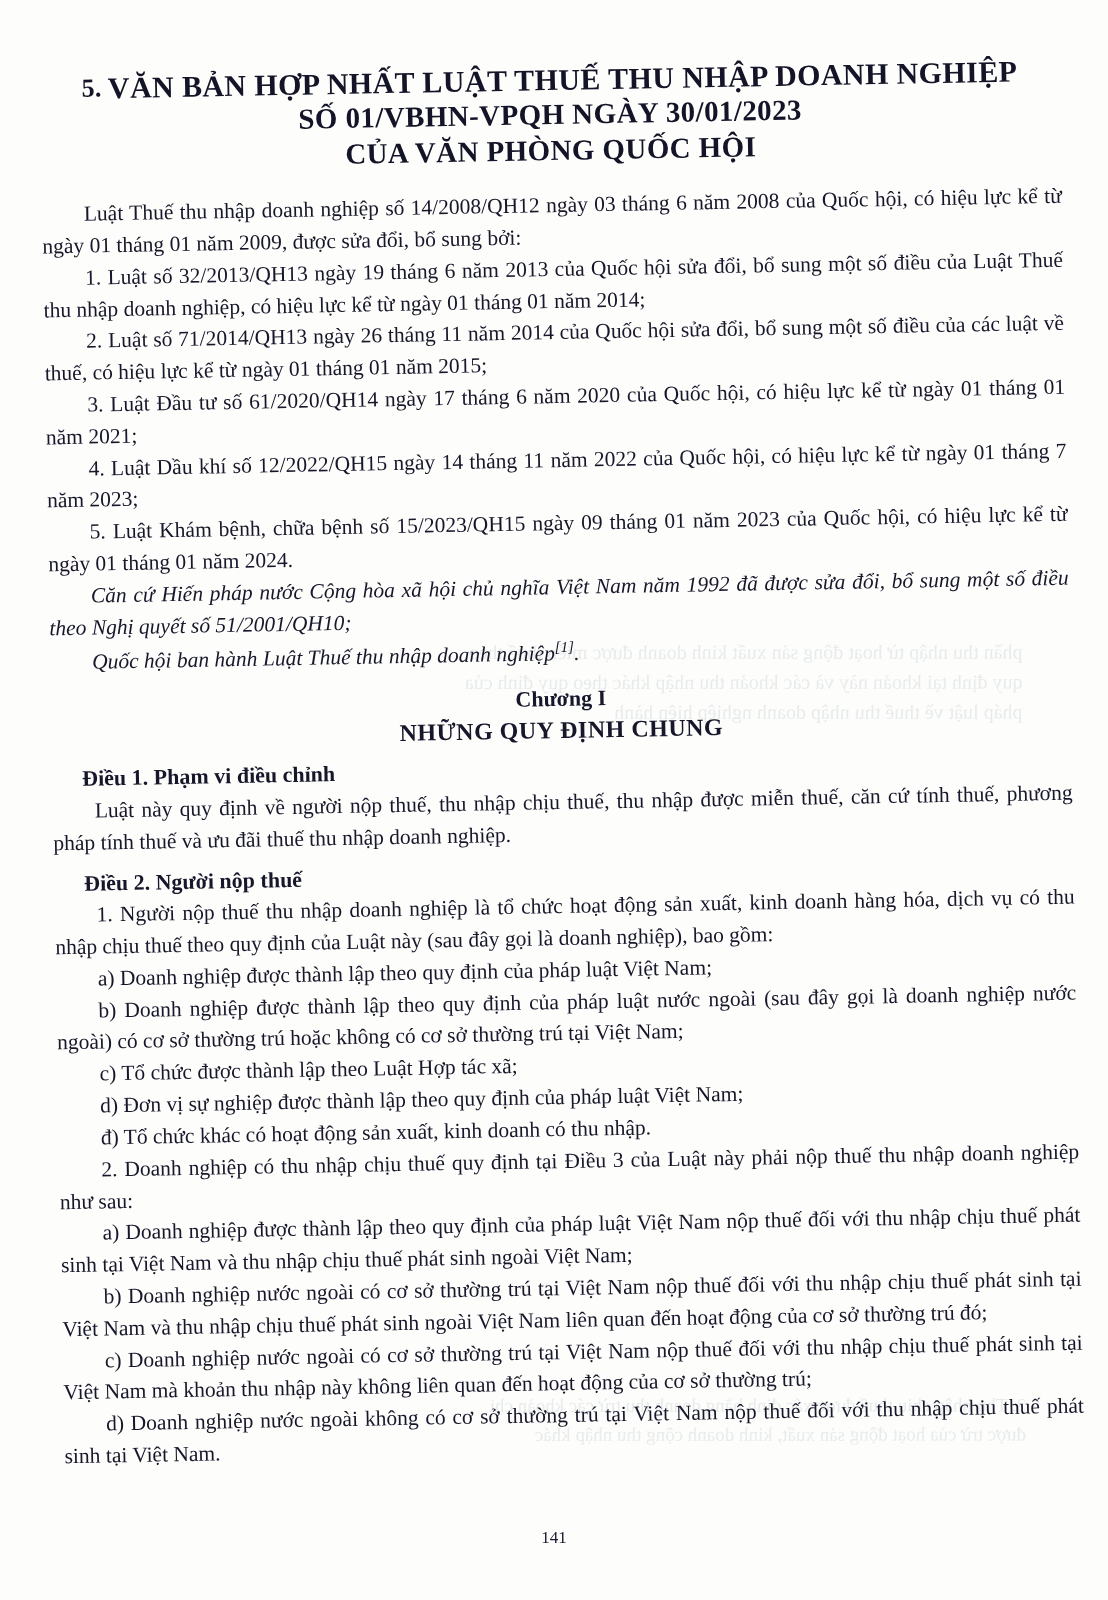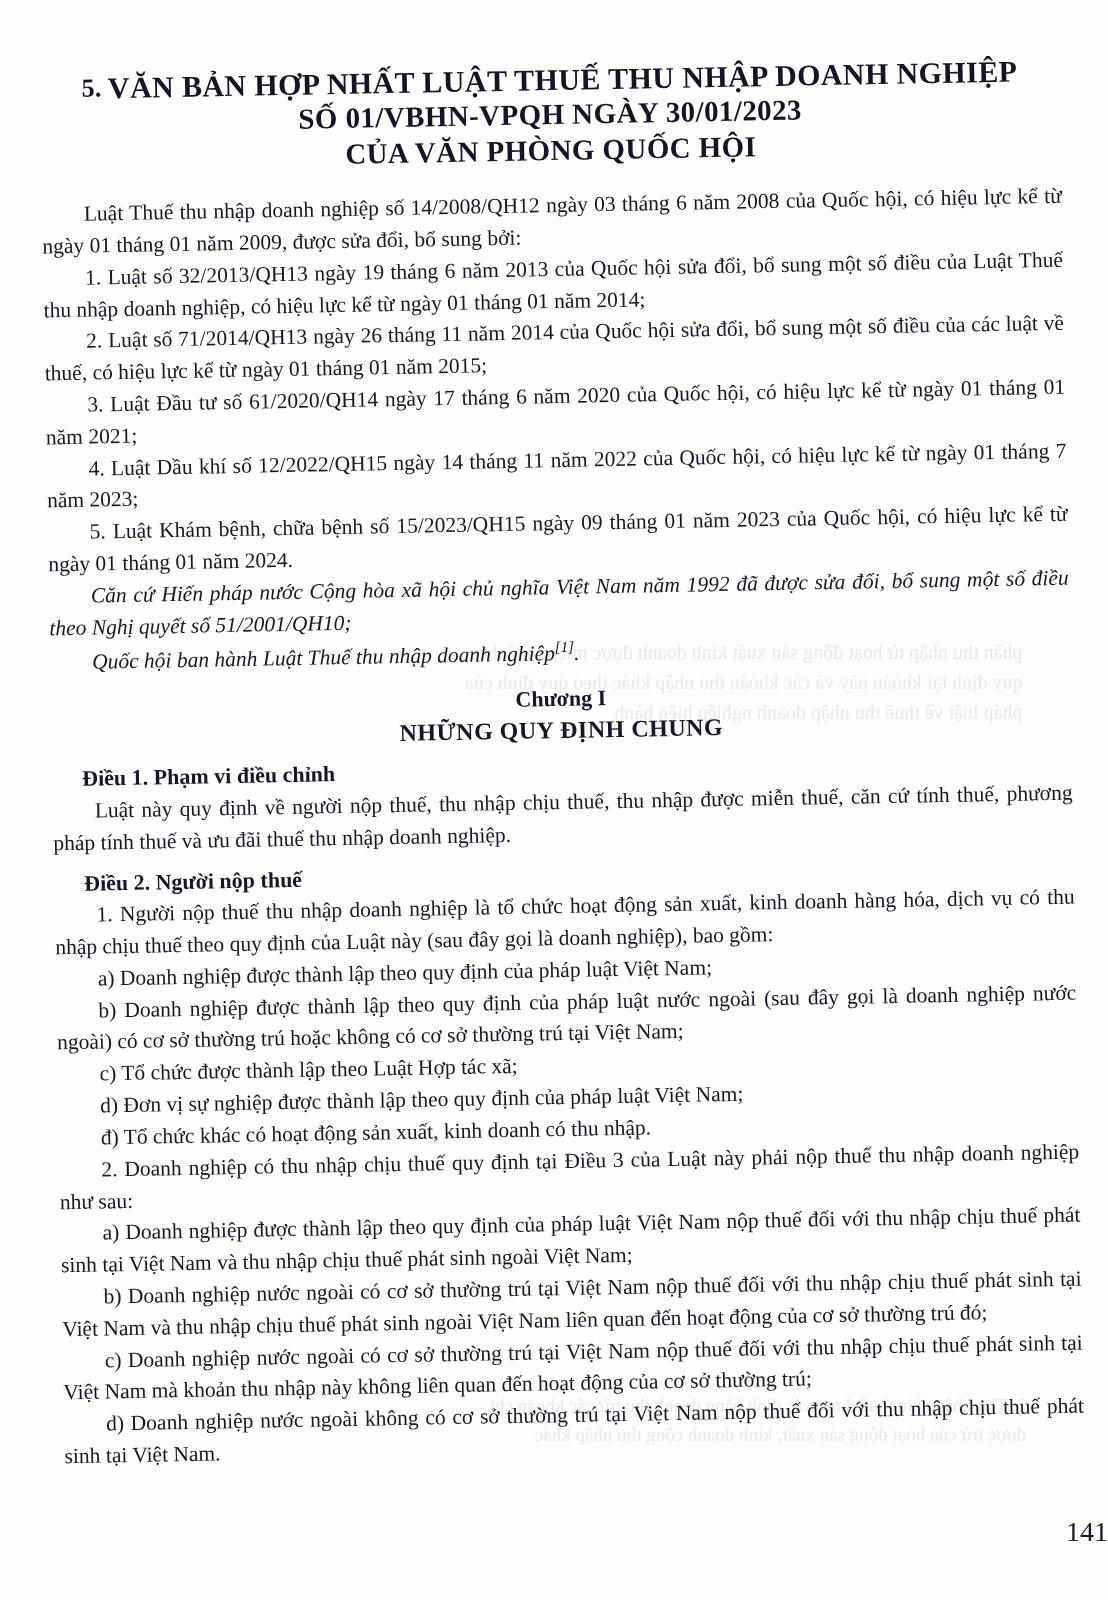--- a/index.html
+++ b/index.html
@@ -86,22 +86,22 @@
     font-weight: bold;
     font-size: 22px;
     margin-top: 8px;
     text-indent: 30px;
   }
   .footer-page {
     position: absolute;
     bottom: 52px;
     left: 0;
     width: 100%;
-    text-align: right;
-    font-size: 28px;
+    text-align: center;
+    font-size: 17px;
     color: #1a1a2e;
   }
   .sup {
     font-size: 15px;
     vertical-align: super;
   }
   
   .ghost {
     position: absolute;
     left: 430px;

